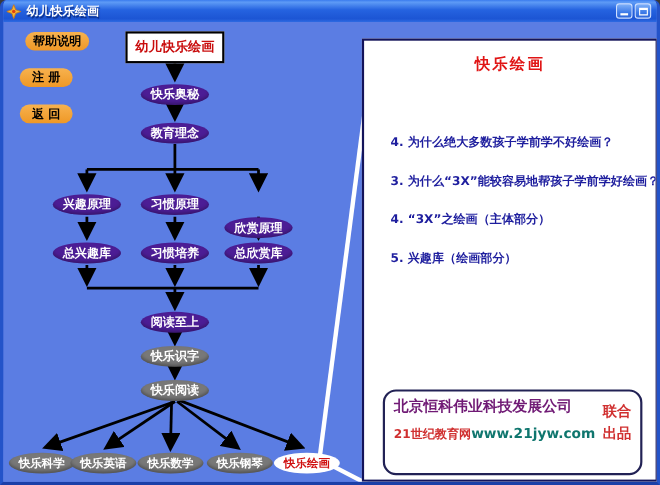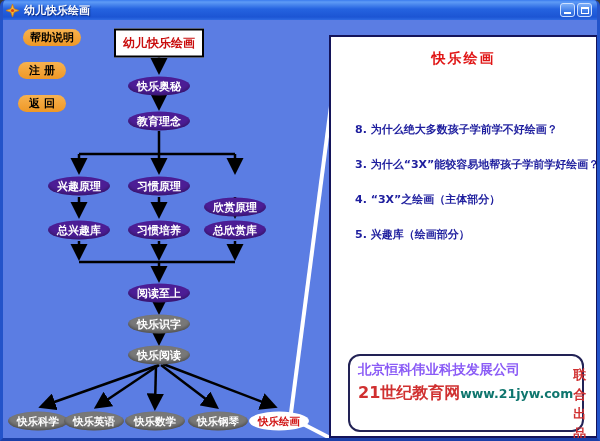--- a/index.html
+++ b/index.html
@@ -93,23 +93,23 @@
     border-left:13px solid #1FA332; border-top:8px solid transparent; border-bottom:8px solid transparent;
     filter:drop-shadow(1px 1px 0 #0a5a18);
   }
   .company-box {
     position:absolute; left:17px; top:317px; width:236px; height:78px;
     border:2px solid #222255; border-radius:12px; background:#fff;
     display:flex; flex-direction:column; padding:5px 6px 3px 8px;
   }
   .cb-top { display:flex; }
   .cb-main { flex:1; }
-  .cb-company { color:#8b5cf6; font-weight:bold; font-size:13.5px; white-space:nowrap; }
+  .cb-company { color:#701a75; font-weight:bold; font-size:13.5px; white-space:nowrap; }
   .cb-line2 { margin-top:4px; white-space:nowrap; }
-  .cb-site { color:#D03030; font-weight:bold; font-size:16px; }
+  .cb-site { color:#D03030; font-weight:bold; font-size:11px; }
   .cb-url  { color:#0f766e; font-weight:bold; font-size:12.5px; }
   .cb-joint { width:30px; color:#D03030; font-weight:bold; font-size:13px; text-align:center; line-height:1.5; padding-top:4px; }
 </style>
 </head>
 <body>
 
 <div class="window">
 
   <div class="titlebar">
     <svg class="app-icon" viewBox="0 0 13 13">
@@ -187,21 +187,21 @@
   <div class="node gray n15">快乐钢琴</div>
   <div class="node hl  n16">快乐绘画</div>
 
   <div class="panel">
     <div class="panel-title">快乐绘画</div>
 
     <div class="p-item p-i0">
       <span class="marker"></span>
     </div>
     <div class="p-item p-i1">
-      <span>8. 为什么绝大多数孩子学前学不好绘画？</span>
+      <span>4. 为什么绝大多数孩子学前学不好绘画？</span>
     </div>
     <div class="p-item p-i2">
       <span>3. 为什么“3X”能较容易地帮孩子学前学好绘画？</span>
     </div>
     <div class="p-item p-i3">
       <span>4. “3X”之绘画（主体部分）</span>
     </div>
     <div class="p-item p-i4">
       <span>5.  兴趣库（绘画部分）</span>
     </div>

